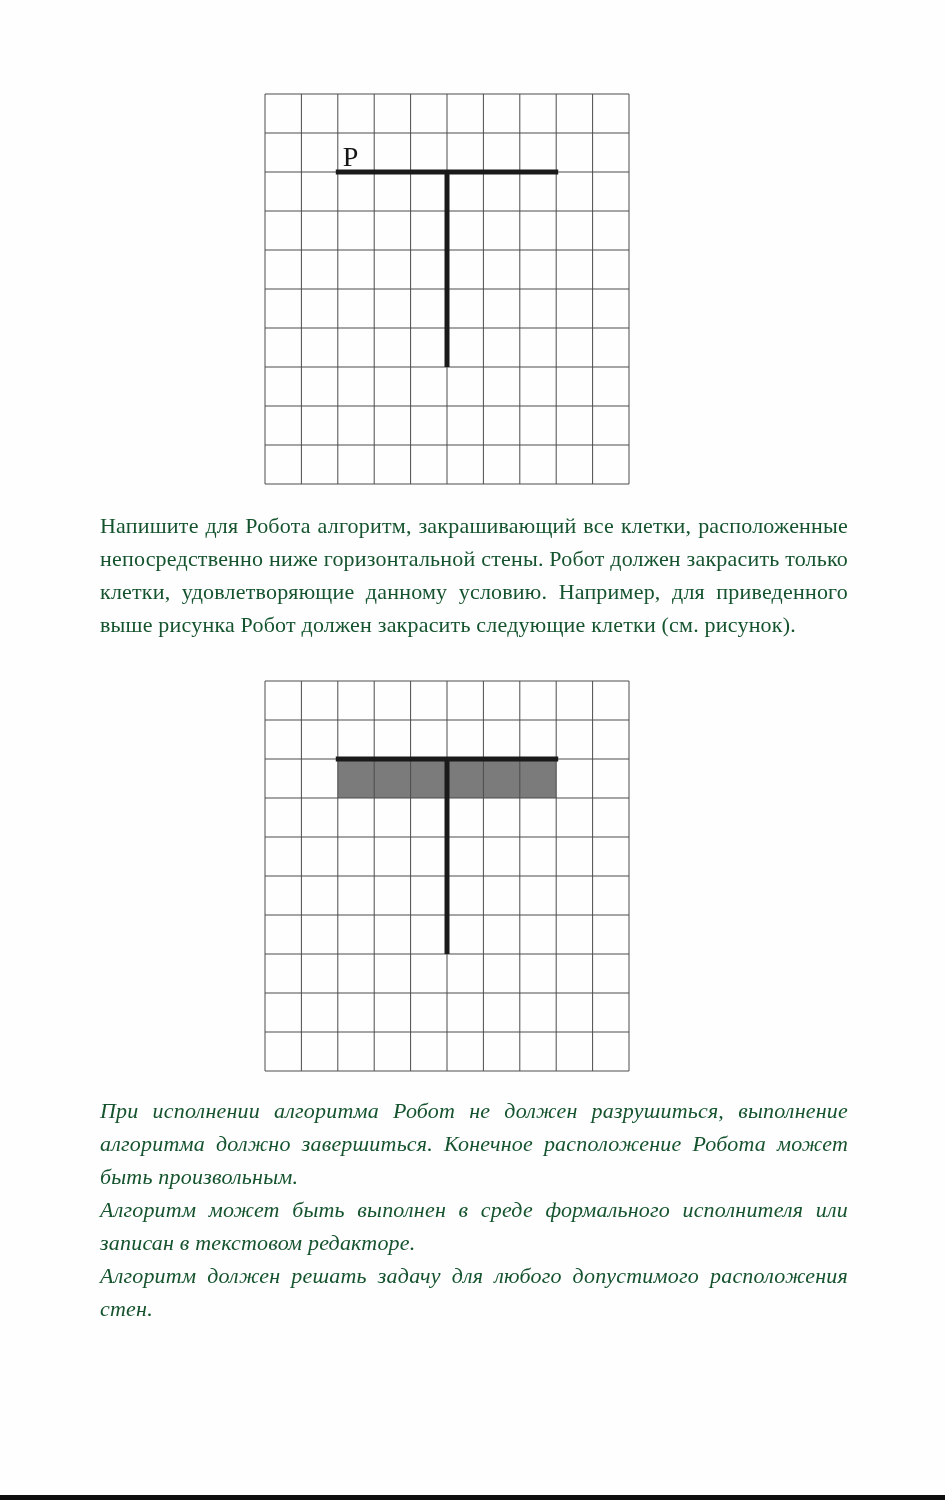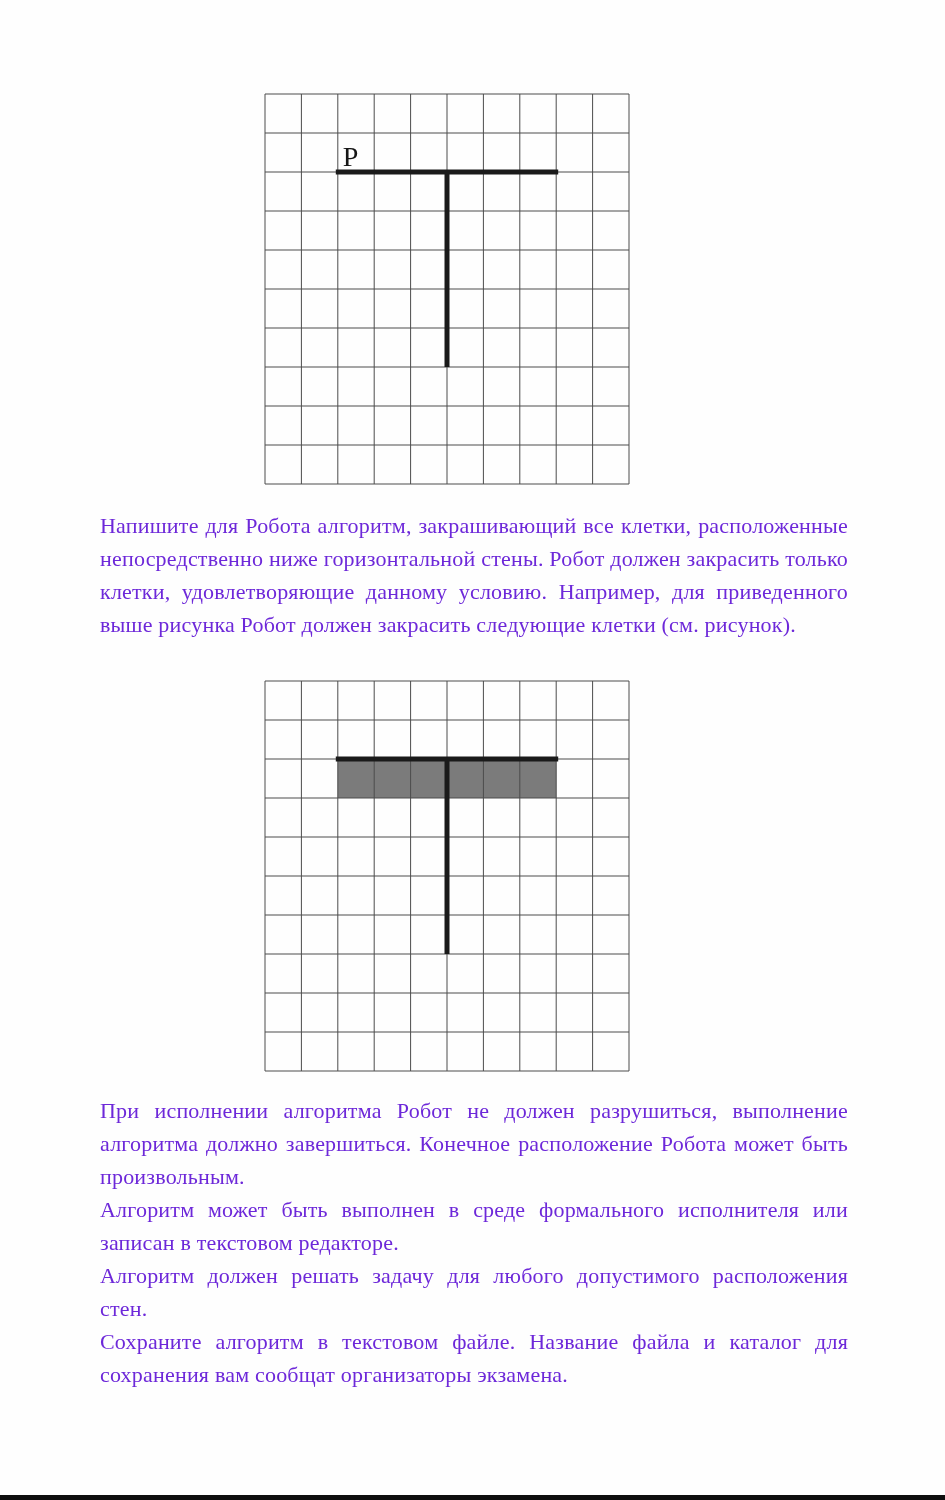--- a/index.html
+++ b/index.html
@@ -20,35 +20,35 @@
     position: absolute;
     line-height: 0;
   }
   .figure-1 { left: 264px; top: 93px; }
   .figure-2 { left: 264px; top: 680px; }
   .para {
     text-align: justify;
     font-size: 22px;
     line-height: 33px;
     letter-spacing: 0.2px;
-    color: #6d28d9;
+    color: #14532d;
   }
   .para-task {
     position: absolute;
     left: 100px;
     top: 509px;
     width: 748px;
   }
   .rules {
     position: absolute;
     left: 100px;
     top: 1094px;
     width: 748px;
   }
-  .rules .para { margin: 0; }
+  .rules .para { margin: 0; font-style: italic; }
   .page-edge {
     position: absolute;
     left: 0;
     right: 0;
     bottom: 0;
     height: 5px;
     background: #0e0e0e;
   }
 </style>
 </head>
@@ -111,18 +111,17 @@
         <line x1="0" y1="351" x2="364" y2="351" stroke="#4c4c4c" stroke-width="1"></line>
         <line x1="0" y1="390" x2="364" y2="390" stroke="#4c4c4c" stroke-width="1"></line>
         <line x1="70.8" y1="78" x2="293.2" y2="78" stroke="#1a1a1a" stroke-width="5"></line>
         <line x1="182" y1="78" x2="182" y2="273" stroke="#1a1a1a" stroke-width="5"></line>
       </svg></div>
 
   <div class="rules">
     <p class="para">При исполнении алгоритма Робот не должен разрушиться, выполнение алгоритма должно завершиться. Конечное расположение Робота может быть произвольным.</p>
     <p class="para">Алгоритм может быть выполнен в среде формального исполнителя или записан в текстовом редакторе.</p>
     <p class="para">Алгоритм должен решать задачу для любого допустимого расположения стен.</p>
-    <p class="para">Сохраните алгоритм в текстовом файле. Название файла и каталог для сохранения вам сообщат организаторы экзамена.</p>
   </div>
 
   <div class="page-edge"></div>
 
 </div>
 
 </body></html>

